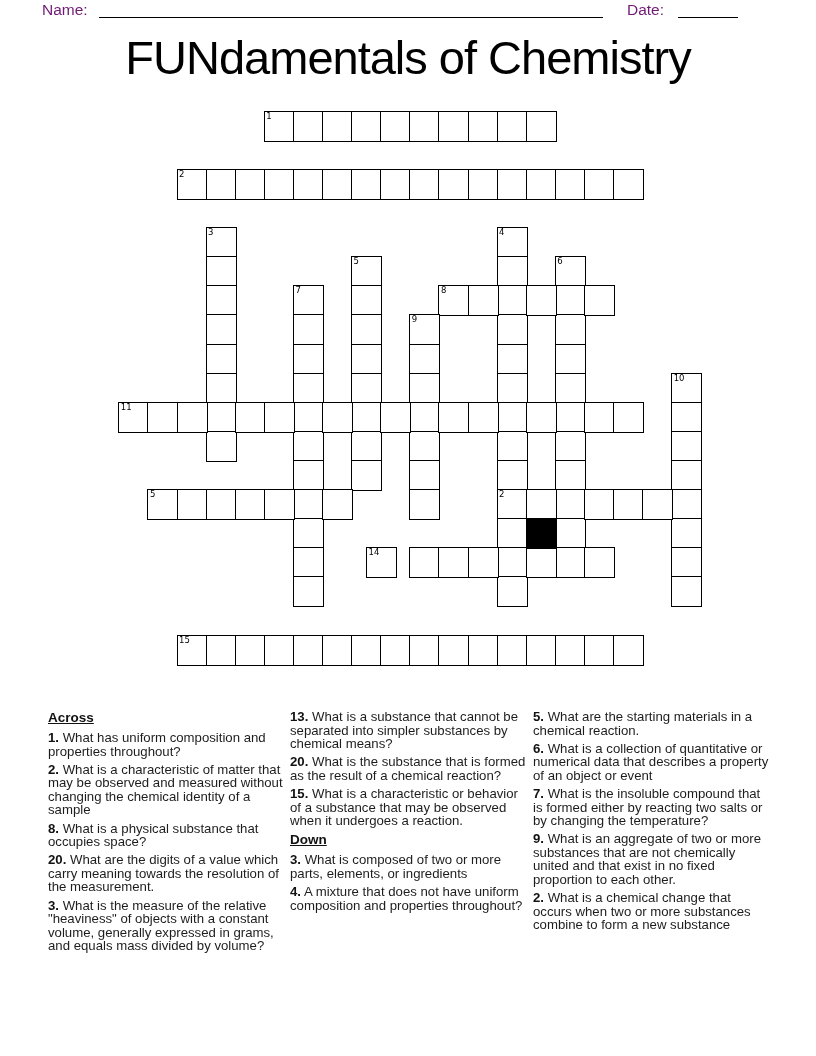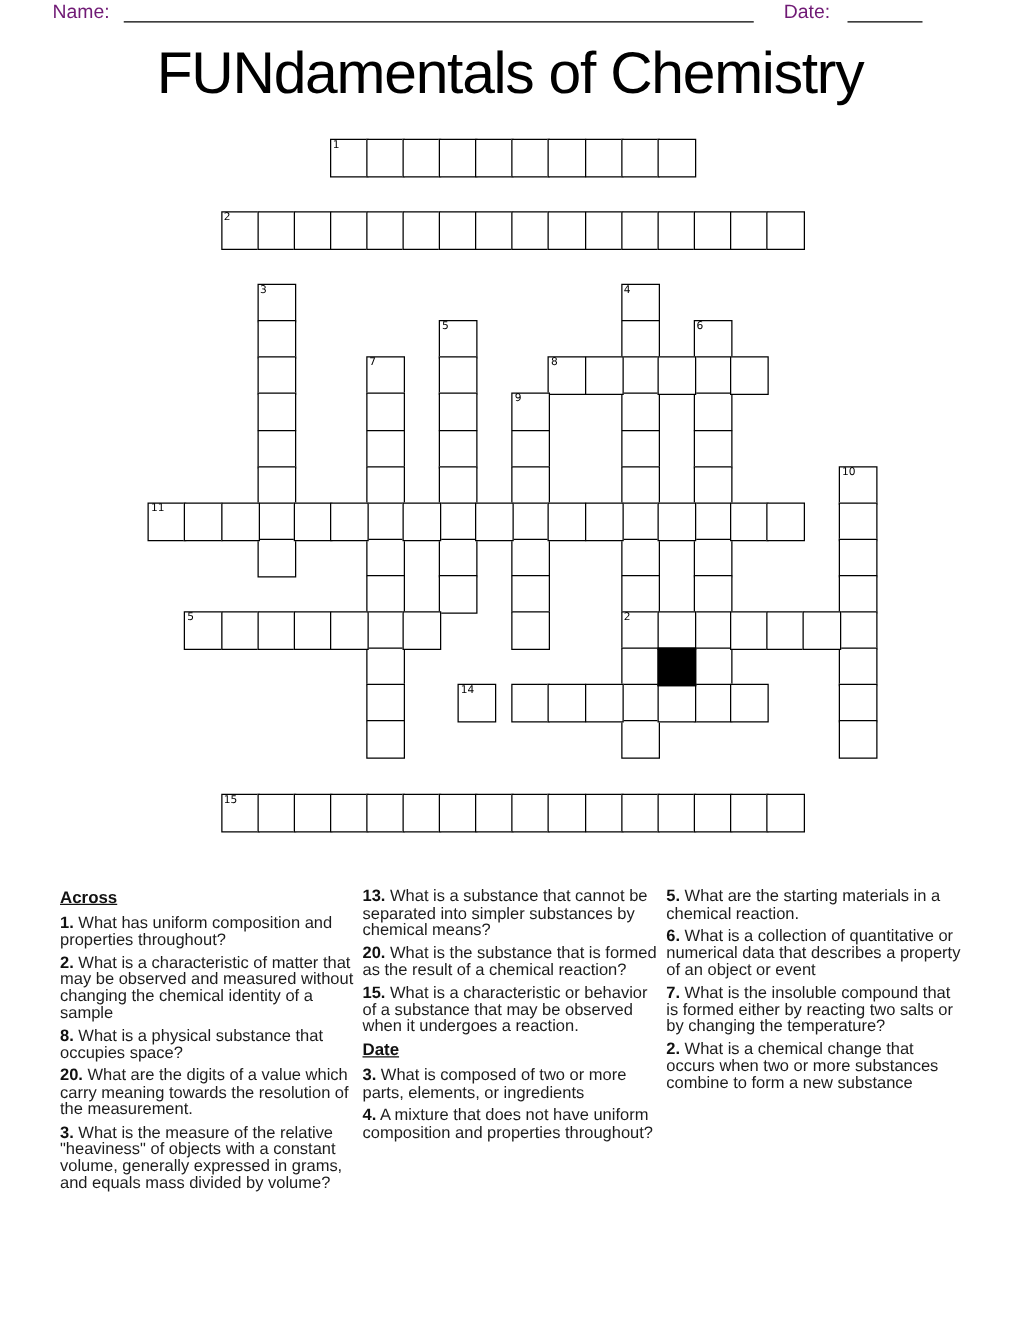--- a/index.html
+++ b/index.html
@@ -254,23 +254,24 @@
       <p class="clue"><b>1.</b> What has uniform composition and properties throughout?</p>
       <p class="clue"><b>2.</b> What is a characteristic of matter that may be observed and measured without changing the chemical identity of a sample</p>
       <p class="clue"><b>8.</b> What is a physical substance that occupies space?</p>
       <p class="clue"><b>20.</b> What are the digits of a value which carry meaning towards the resolution of the measurement.</p>
       <p class="clue"><b>3.</b> What is the measure of the relative "heaviness" of objects with a constant volume, generally expressed in grams, and equals mass divided by volume?</p>
     </div>
   <div id="clue-col-2" class="clue-col">
       <p class="clue"><b>13.</b> What is a substance that cannot be separated into simpler substances by chemical means?</p>
       <p class="clue"><b>20.</b> What is the substance that is formed as the result of a chemical reaction?</p>
       <p class="clue"><b>15.</b> What is a characteristic or behavior of a substance that may be observed when it undergoes a reaction.</p>
-      <div class="clue-h">Date</div>
+      <div class="clue-h">Down</div>
       <p class="clue"><b>3.</b> What is composed of two or more parts, elements, or ingredients</p>
       <p class="clue"><b>4.</b> A mixture that does not have uniform composition and properties throughout?</p>
     </div>
   <div id="clue-col-3" class="clue-col">
       <p class="clue"><b>5.</b> What are the starting materials in a chemical reaction.</p>
       <p class="clue"><b>6.</b> What is a collection of quantitative or numerical data that describes a property of an object or event</p>
       <p class="clue"><b>7.</b> What is the insoluble compound that is formed either by reacting two salts or by changing the temperature?</p>
+      <p class="clue"><b>9.</b> What is an aggregate of two or more substances that are not chemically united and that exist in no fixed proportion to each other.</p>
       <p class="clue"><b>2.</b> What is a chemical change that occurs when two or more substances combine to form a new substance</p>
     </div>
 </div>
 
 </body></html>

